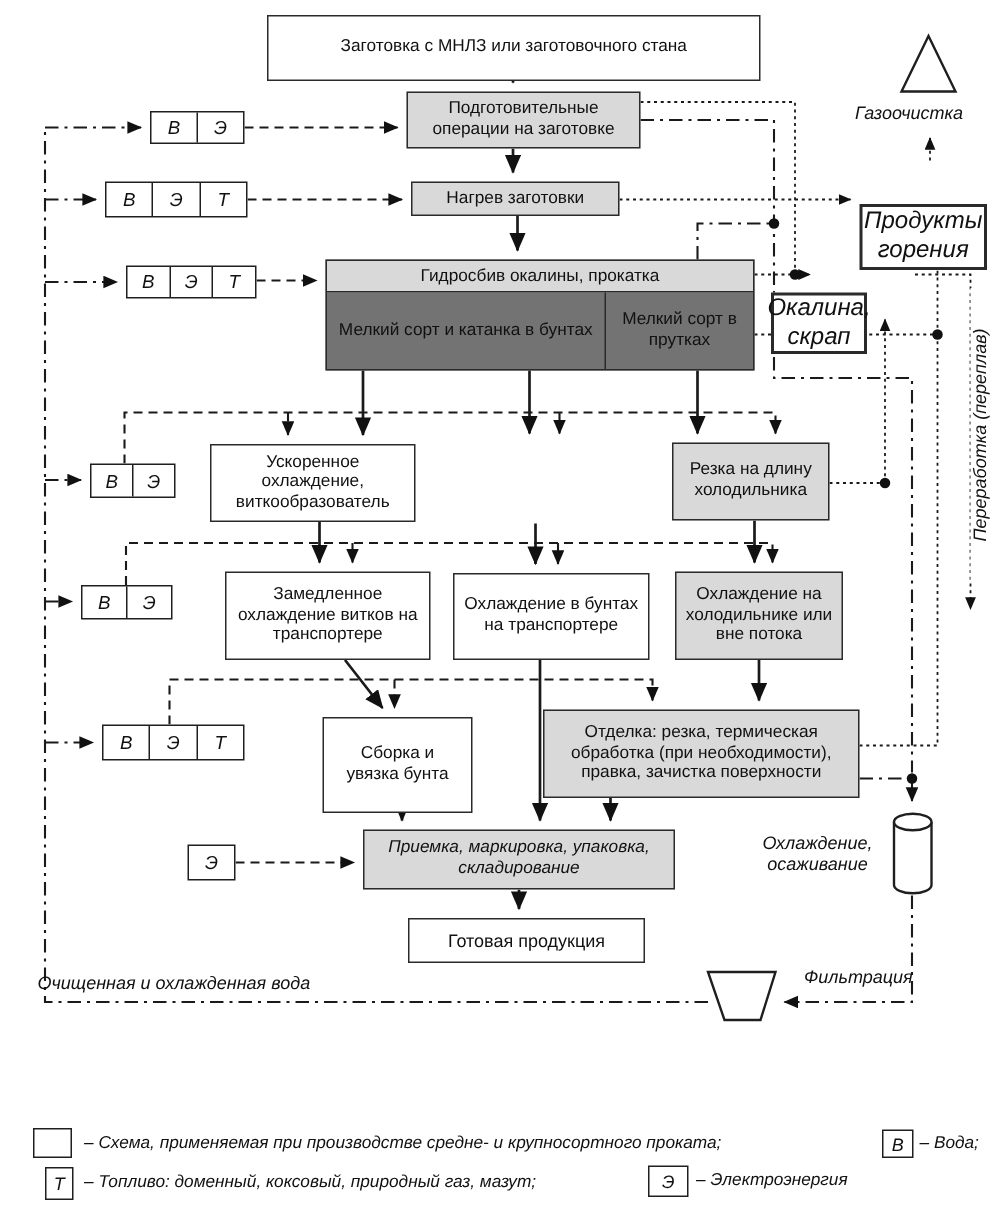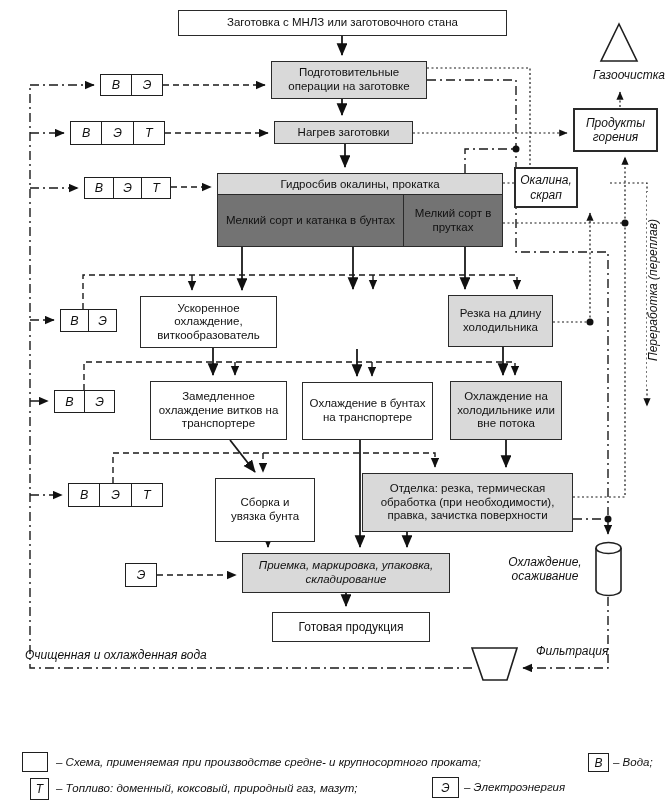--- a/index.html
+++ b/index.html
@@ -9,21 +9,21 @@
   .s{stroke:#1a1a1a;stroke-width:1.8;fill:none;}
   .d{stroke:#1a1a1a;stroke-width:1.4;fill:none;stroke-dasharray:6 4;}
   .w{stroke:#1a1a1a;stroke-width:1.4;fill:none;stroke-dasharray:9 4 2 4;}
   .g{stroke:#1a1a1a;stroke-width:1.2;fill:none;stroke-dasharray:2 2.5;}
   .shape{stroke:#1f1f1f;stroke-width:1.6;fill:#fff;}
   .jdot{fill:#111;stroke:none;}
   .box{position:absolute;z-index:2;border:1.5px solid #2a2a2a;background:#fff;
        display:flex;align-items:center;justify-content:center;text-align:center;
        font-size:11.5px;line-height:1.18;padding:2px 6px;box-sizing:border-box;}
   .shaded{background:#d9d9d9;}
-  .iobox{font-style:italic;font-size:12px;border-width:2px;}
+  .iobox{font-style:italic;font-size:16px;border-width:2px;margin-top:28px;}
   .cells{position:absolute;z-index:2;display:flex;box-sizing:border-box;
          border:1.6px solid #1f1f1f;background:#fff;}
   .cells .cell{flex:1;display:flex;align-items:center;justify-content:center;
          font-style:italic;font-size:12.5px;border-right:1.6px solid #1f1f1f;}
   .cells .cell:last-child{border-right:none;}
   .millbox{position:absolute;z-index:2;border:1.6px solid #2a2a2a;background:#737373;
            box-sizing:border-box;display:flex;flex-direction:column;}
   .millhead{height:20px;background:#d9d9d9;border-bottom:1.5px solid #2a2a2a;
             display:flex;align-items:center;justify-content:center;font-size:11.5px;}
   .millrow{flex:1;display:flex;}
@@ -124,21 +124,21 @@
     </g>
     <g>
       <path class="shape" d="M596,548 L596,590 A12.5,5.5 0 0 0 621,590 L621,548"></path>
       <ellipse class="shape" cx="608.5" cy="548" rx="12.5" ry="5.5"></ellipse>
     </g>
     <g>
       <polygon class="shape" points="472,648 517,648 507,680 483,680"></polygon>
     </g>
   </svg>
 
-  <div class="box" style="left:178px;top:10px;width:329px;height:26px;">Заготовка с МНЛЗ или заготовочного стана</div>
+  <div class="box" style="left:178px;top:10px;width:329px;height:44px;">Заготовка с МНЛЗ или заготовочного стана</div>
 
   <div class="box shaded" style="left:271px;top:61px;width:156px;height:38px;">Подготовительные операции на заготовке</div>
 
   <div class="box shaded" style="left:274px;top:121px;width:139px;height:23px;">Нагрев заготовки</div>
 
   <div class="millbox" style="left:217px;top:173px;width:286px;height:74px;">
     <div class="millhead">Гидросбив окалины, прокатка</div>
     <div class="millrow">
       <div class="millcell first" style="width:186px;">Мелкий сорт и катанка в бунтах</div>
       <div class="millcell" style="flex:1;">Мелкий сорт в прутках</div>
@@ -182,21 +182,21 @@
   </div>
   <div class="cells" style="left:68px;top:483px;width:95px;height:24px;">
     <div class="cell">В</div>
     <div class="cell">Э</div>
     <div class="cell">Т</div>
   </div>
   <div class="cells" style="left:125px;top:563px;width:32px;height:24px;">
     <div class="cell">Э</div>
   </div>
 
-  <div class="lab" style="left:570px;top:69px;width:95px;text-align:right;">Газоочистка</div>
+  <div class="lab" style="left:570px;top:69px;width:95px;text-align:left;">Газоочистка</div>
 
   <div class="box iobox" style="left:573px;top:108px;width:85px;height:44px;">Продукты горения</div>
 
   <div class="box iobox" style="left:514px;top:167px;width:64px;height:41px;">Окалина, скрап</div>
 
   <div class="lab rot" style="left:557px;top:282px;width:196px;height:16px;">Переработка (переплав)</div>
 
   <div class="lab" style="left:498px;top:556px;width:94px;text-align:center;">Охлаждение, осаживание</div>
 
   <div class="lab" style="left:25px;top:649px;width:230px;">Очищенная и охлажденная вода</div>

